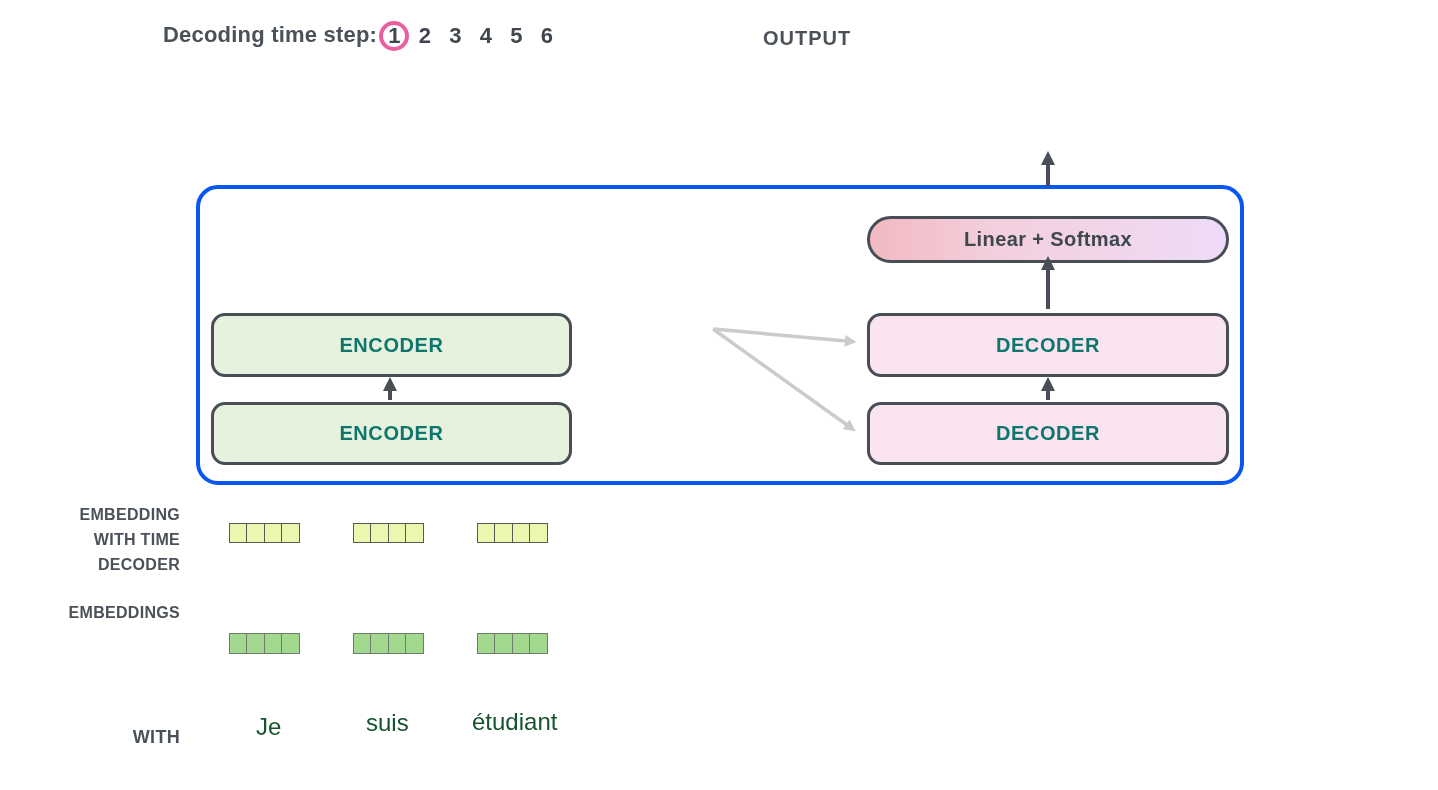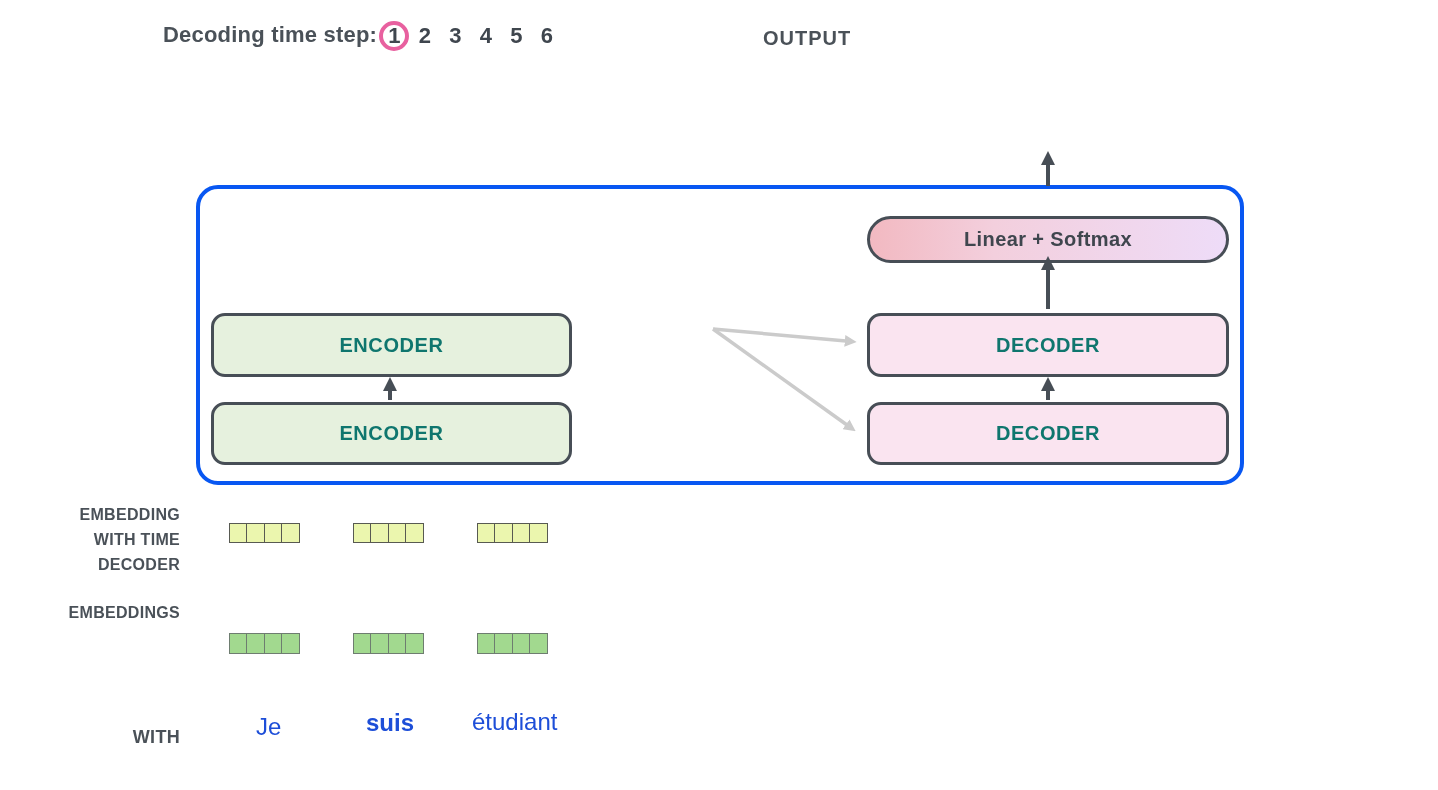--- a/index.html
+++ b/index.html
@@ -69,24 +69,24 @@
   .vector { position:absolute; display:flex; }
   .vector .cell { width:19px; height:20px; border:1.6px solid #565d57; }
   .vector .cell + .cell { margin-left:-1.6px; }
   .vec-yellow { top:523px; }
   .vec-yellow .cell { background:#ebf6ae; border-color:#585a52; }
   .vec-green  { top:633px; }
   .vec-green  .cell { background:#a2d98f; border-color:#6e7d70; height:21px; }
   .v1 { left:229px; } .v2 { left:353px; } .v3 { left:477px; }
 
   .input-word {
-    position:absolute; font-size:24px; color:#1d4ed8; font-weight:400;
+    position:absolute; font-size:24px; color:#14532d; font-weight:400;
   }
   .word-1 { left:256px; top:713px; }
-  .word-2 { left:366px; top:709px;font-weight:bold; }
+  .word-2 { left:366px; top:709px; }
   .word-3 { left:472px; top:708px; }
 </style>
 </head>
 <body>
 
 <div class="stage">
 
   <span class="decoding-label">Decoding time step:</span>
   <div class="steps">
     <span class="step circled">

